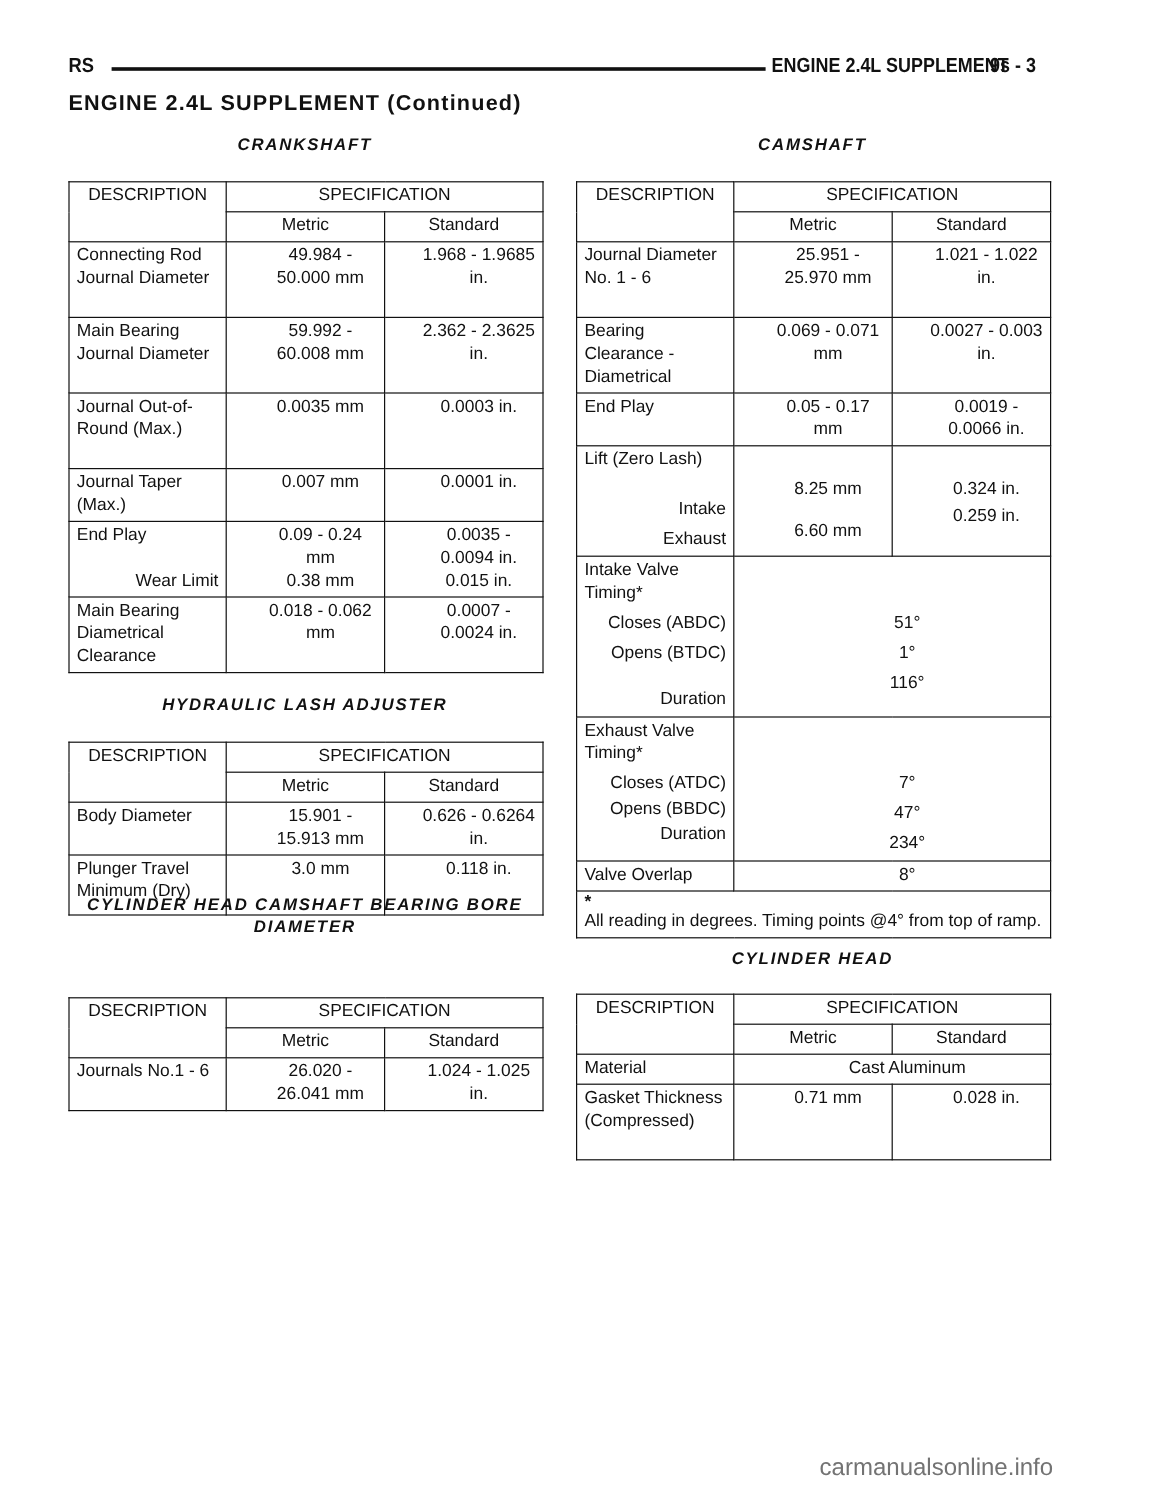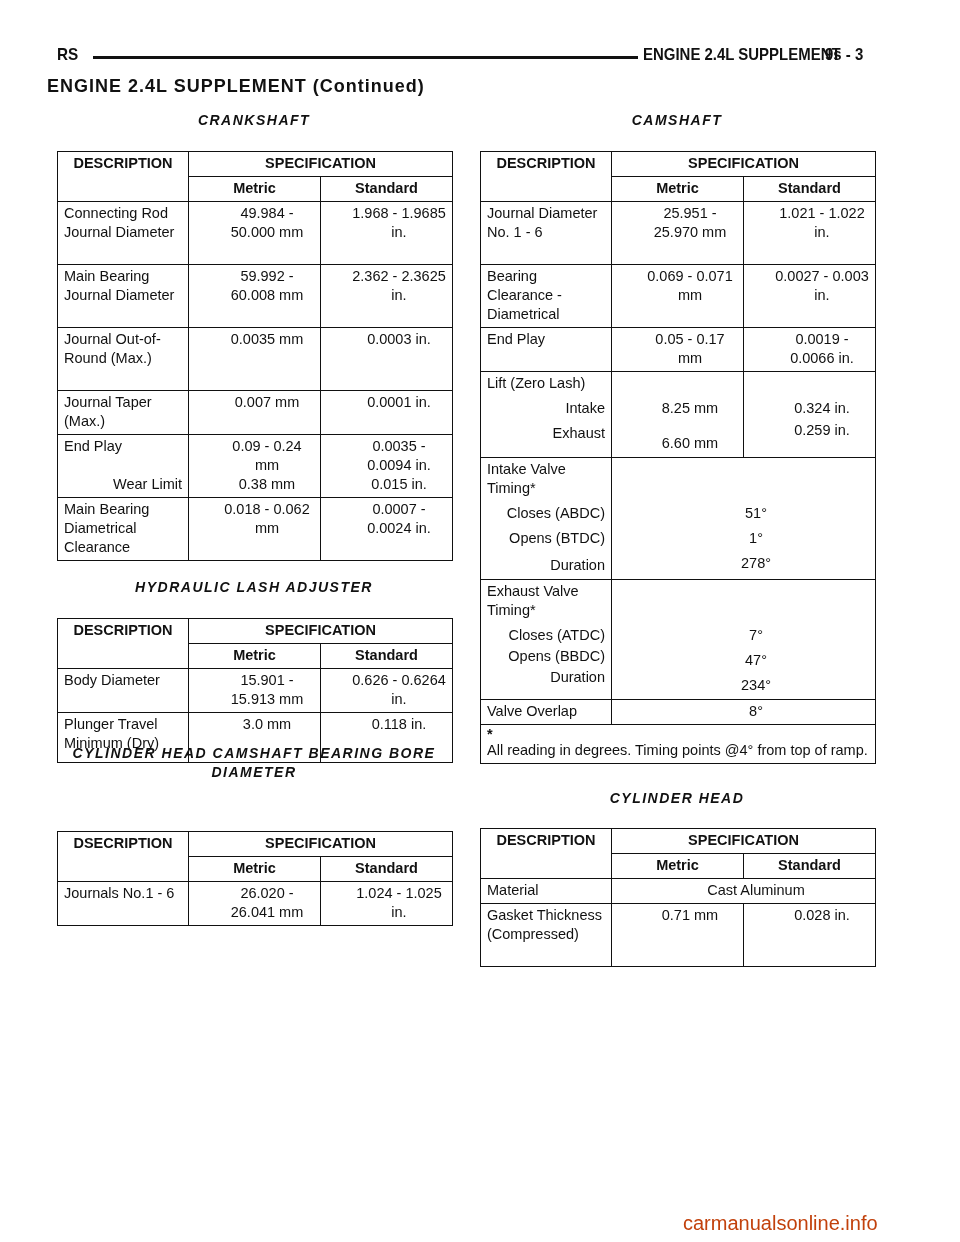--- a/index.html
+++ b/index.html
@@ -2,29 +2,29 @@
 <html><head>
 <meta charset="utf-8">
 <style>
   html, body { margin:0; padding:0; background:#ffffff; }
   body { width:960px; height:1242px; position:relative; font-family:"Liberation Sans", sans-serif; color:#111; overflow:hidden; }
   .hdr { position:absolute; top:45px; left:57px; width:818px; height:24px; }
   .hdr .rs { position:absolute; left:0; top:0; font-weight:bold; font-size:17px; letter-spacing:0px; transform:scaleX(0.9); transform-origin:left; }
   .hdr .rule { position:absolute; left:36px; top:11px; width:545px; height:3px; background:#111; }
   .hdr .title { position:absolute; left:586px; top:0; font-weight:bold; font-size:17px; transform:scaleX(0.88); transform-origin:left; white-space:nowrap; }
   .hdr .page { position:absolute; left:768px; top:0; font-weight:bold; font-size:17px; transform:scaleX(0.88); transform-origin:left; white-space:nowrap; }
-  .cont { position:absolute; top:76px; left:47px; font-weight:bold; font-size:18px; letter-spacing:1px; white-space:nowrap; }
+  .cont { position:absolute; top:76px; left:57px; font-weight:bold; font-size:18px; letter-spacing:1px; white-space:nowrap; }
   .sec { position:absolute; font-weight:bold; font-style:italic; font-size:14px; letter-spacing:1.5px; text-align:center; line-height:19px; }
   table.spec { position:absolute; border-collapse:collapse; font-size:14.5px; line-height:19px; table-layout:fixed; }
   table.spec td, table.spec th { border:1.5px solid #111; padding:2px 6px 3px 6px; vertical-align:top; }
-  table.spec th { font-weight:bold; text-align:center; }
+  table.spec th { font-weight:normal; text-align:center; }
   table.spec td.c { text-align:center;padding-left:31px; }
   .r { text-align:right; display:block; }
   .sub { display:block; }
-  .wm { position:absolute; left:683px; top:1212px; font-size:20px; color:#c2410c; }
+  .wm { position:absolute; left:683px; top:1212px; font-size:20px; color:#737373; }
 </style>
 </head>
 <body>
 
 <div class="hdr">
   <span class="rs">RS</span>
   <div class="rule"></div>
   <span class="title">ENGINE 2.4L SUPPLEMENT</span>
   <span class="page">9s - 3</span>
 </div>
@@ -168,47 +168,47 @@
     <td class="c">0.069 - 0.071 mm</td>
     <td class="c">0.0027 - 0.003 in.</td>
   </tr>
   <tr>
     <td style="height:38px">End Play</td>
     <td class="c">0.05 - 0.17 mm</td>
     <td class="c">0.0019 - 0.0066 in.</td>
   </tr>
   <tr>
     <td style="padding-bottom:4px">
-      <span class="sub" style="margin-bottom:6px">Lift (Zero Lash)</span>
+      <span class="sub" style="margin-bottom:22px">Lift (Zero Lash)</span>
       <span class="r" style="margin-bottom:6px">Intake</span>
       <span class="r">Exhaust</span>
     </td>
     <td class="c" style="padding-bottom:4px">
       <span class="sub" style="height:19px;margin-bottom:6px"></span>
       <span class="sub" style="margin-bottom:16px">8.25 mm</span>
       <span class="sub">6.60 mm</span>
     </td>
     <td class="c" style="padding-bottom:4px">
       <span class="sub" style="height:19px;margin-bottom:6px"></span>
       <span class="sub" style="margin-bottom:3px">0.324 in.</span>
       <span class="sub">0.259 in.</span>
     </td>
   </tr>
   <tr>
     <td style="padding-bottom:4px">
       <span class="sub" style="margin-bottom:6px">Intake Valve Timing*</span>
       <span class="r" style="margin-bottom:6px">Closes (ABDC)</span>
-      <span class="r" style="margin-bottom:8px">Opens (BTDC)</span>
+      <span class="r" style="margin-bottom:20px">Opens (BTDC)</span>
       <span class="r">Duration</span>
     </td>
     <td class="c" colspan="2" style="padding-bottom:4px">
       <span class="sub" style="height:44px"></span>
       <span class="sub" style="margin-bottom:6px">51°</span>
       <span class="sub" style="margin-bottom:6px">1°</span>
-      <span class="sub">278°</span>
+      <span class="sub">116°</span>
     </td>
   </tr>
   <tr>
     <td style="padding-bottom:4px">
       <span class="sub" style="margin-bottom:6px">Exhaust Valve Timing*</span>
       <span class="r" style="margin-bottom:2px">Closes (ATDC)</span>
       <span class="r" style="margin-bottom:2px">Opens (BBDC)</span>
       <span class="r">Duration</span>
     </td>
     <td class="c" colspan="2" style="padding-bottom:4px">

